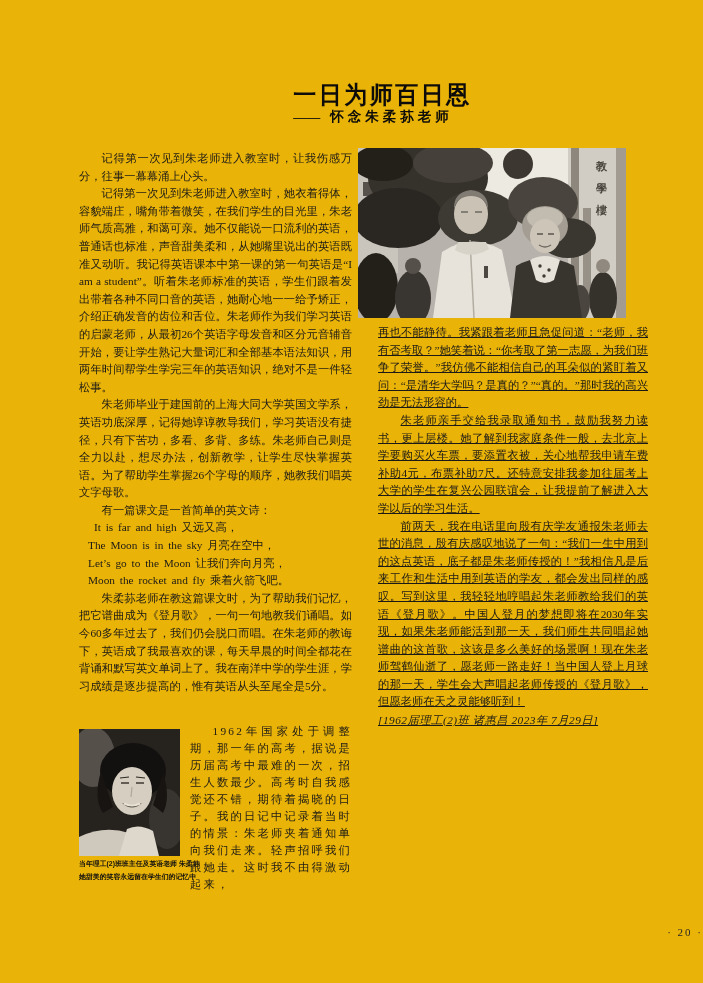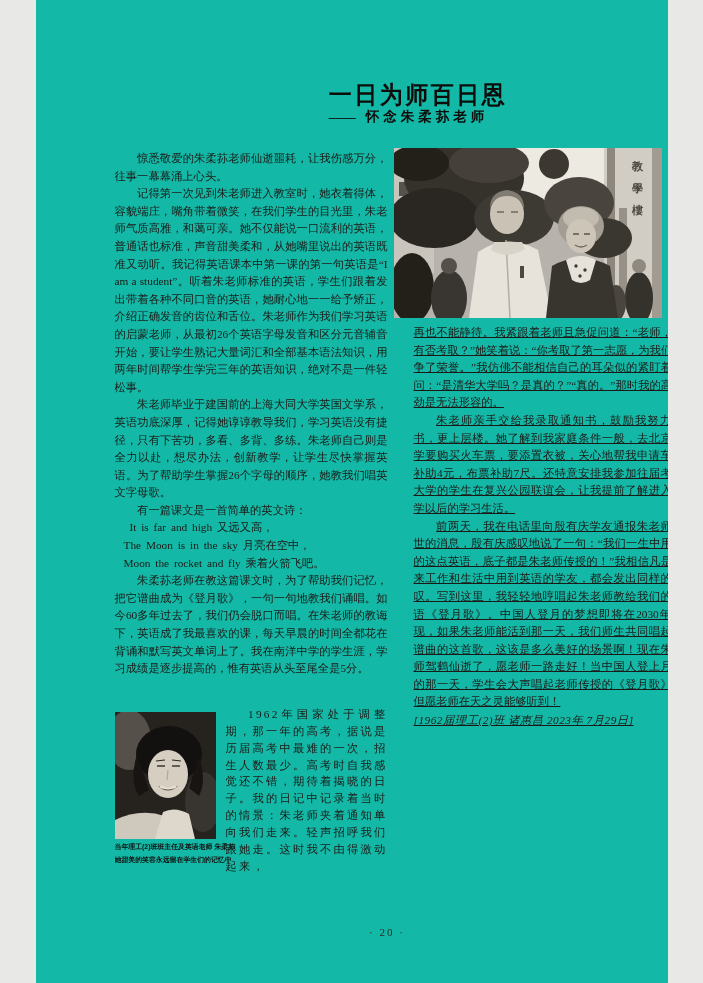--- a/index.html
+++ b/index.html
@@ -1,18 +1,18 @@
 <!DOCTYPE html>
 <html><head>
 <meta charset="utf-8">
 <style>
   html,body{margin:0;padding:0;background:#e8e8e6;}
   .page{
-    position:relative;width:632px;height:983px;margin:0 auto;
-    background:#14b8a6;color:#1c1a17;
+    position:relative;width:703px;height:983px;margin:0 auto;
+    background:#eab308;color:#1c1a17;
     font-family:"Liberation Serif","DejaVu Serif",serif;
     overflow:hidden;
   }
   
   .header{position:absolute;left:0;top:82px;width:703px;text-align:center;}
   .header-inner{display:inline-block;margin-left:62px;text-align:left;}
   .title{
     margin:0;font-family:"DejaVu Sans","Liberation Sans",sans-serif;
     font-weight:900;font-size:23px;line-height:26px;letter-spacing:2.5px;color:#0d0c0a;
     transform:scaleY(1.05);
@@ -37,21 +37,21 @@
   .portrait-caption{
     margin-top:3px;font-family:"Liberation Sans","DejaVu Sans",sans-serif;
     font-weight:bold;font-size:6.9px;line-height:10px;color:#121110;white-space:nowrap;
   }
   .wrap-text{letter-spacing:2.2px;line-height:16.9px;}
   
   .reunion-figure{position:absolute;left:358px;top:148px;width:268px;height:170px;margin:0;}
   .reunion-photo{display:block;width:268px;height:170px;}
   
   .signature{margin-top:1px;text-align:left;font-style:italic;letter-spacing:0.5px;}
-  .footer{position:absolute;left:0;top:926px;width:703px;text-align:center;
+  .footer{position:absolute;left:0;top:926px;width:703px;text-align:right;
     font-size:11px;letter-spacing:2px;color:#2a2825;}
 </style>
 </head>
 <body>
 
 <div class="page">
 
   <div class="header">
     <div class="header-inner">
       <h1 class="title">一日为师百日恩</h1>
@@ -126,26 +126,27 @@
         <path d="M181,97 Q187,101 193,97" stroke="#6e6860" stroke-width="1.3" fill="none"></path>
         <path d="M172,112 Q187,104 202,112 L196,132 Q187,138 178,132 Z" fill="#e6e2d9"></path>
         <circle cx="182" cy="118" r="1.7" fill="#3d3933"></circle>
         <circle cx="191" cy="122" r="1.7" fill="#3d3933"></circle>
         <circle cx="186" cy="128" r="1.7" fill="#3d3933"></circle>
       </g>
     </svg>
   </figure>
 
   <div class="col col-left">
-    <p class="indent">惊悉敬爱的朱柔荪老师仙逝噩耗，让我伤感万分，往事一幕幕涌上心头。</p>
+    <p class="indent">记得第一次见到朱老师进入教室时，让我伤感万分，往事一幕幕涌上心头。</p>
     <p class="indent">记得第一次见到朱老师进入教室时，她衣着得体，容貌端庄，嘴角带着微笑，在我们学生的目光里，朱老师气质高雅，和蔼可亲。她不仅能说一口流利的英语，普通话也标准，声音甜美柔和，从她嘴里说出的英语既准又动听。我记得英语课本中第一课的第一句英语是“I am a student”。听着朱老师标准的英语，学生们跟着发出带着各种不同口音的英语，她耐心地一一给予矫正，介绍正确发音的齿位和舌位。朱老师作为我们学习英语的启蒙老师，从最初26个英语字母发音和区分元音辅音开始，要让学生熟记大量词汇和全部基本语法知识，用两年时间帮学生学完三年的英语知识，绝对不是一件轻松事。</p>
     <p class="indent">朱老师毕业于建国前的上海大同大学英国文学系，英语功底深厚，记得她谆谆教导我们，学习英语没有捷径，只有下苦功，多看、多背、多练。朱老师自己则是全力以赴，想尽办法，创新教学，让学生尽快掌握英语。为了帮助学生掌握26个字母的顺序，她教我们唱英文字母歌。</p>
     <p class="indent">有一篇课文是一首简单的英文诗：</p>
     <p class="poem poem-shift">It is far and high 又远又高，</p>
     <p class="poem">The Moon is in the sky 月亮在空中，</p>
+    <p class="poem">Let’s go to the Moon 让我们奔向月亮，</p>
     <p class="poem">Moon the rocket and fly 乘着火箭飞吧。</p>
     <p class="indent">朱柔荪老师在教这篇课文时，为了帮助我们记忆，把它谱曲成为《登月歌》，一句一句地教我们诵唱。如今60多年过去了，我们仍会脱口而唱。在朱老师的教诲下，英语成了我最喜欢的课，每天早晨的时间全都花在背诵和默写英文单词上了。我在南洋中学的学生涯，学习成绩是逐步提高的，惟有英语从头至尾全是5分。</p>
 
     <div class="wrap-para">
       <figure class="portrait-figure">
         <svg class="portrait-photo" viewBox="0 0 101 127" preserveAspectRatio="none" xmlns="http://www.w3.org/2000/svg">
           <rect x="0" y="0" width="101" height="127" fill="#26231f"></rect>
           <ellipse cx="14" cy="28" rx="22" ry="30" fill="#55504a"></ellipse>
           <ellipse cx="88" cy="90" rx="18" ry="30" fill="#383430"></ellipse>
           <path d="M0,127 L0,108 Q25,96 50,104 L46,127 Z" fill="#cfc9bd"></path>

